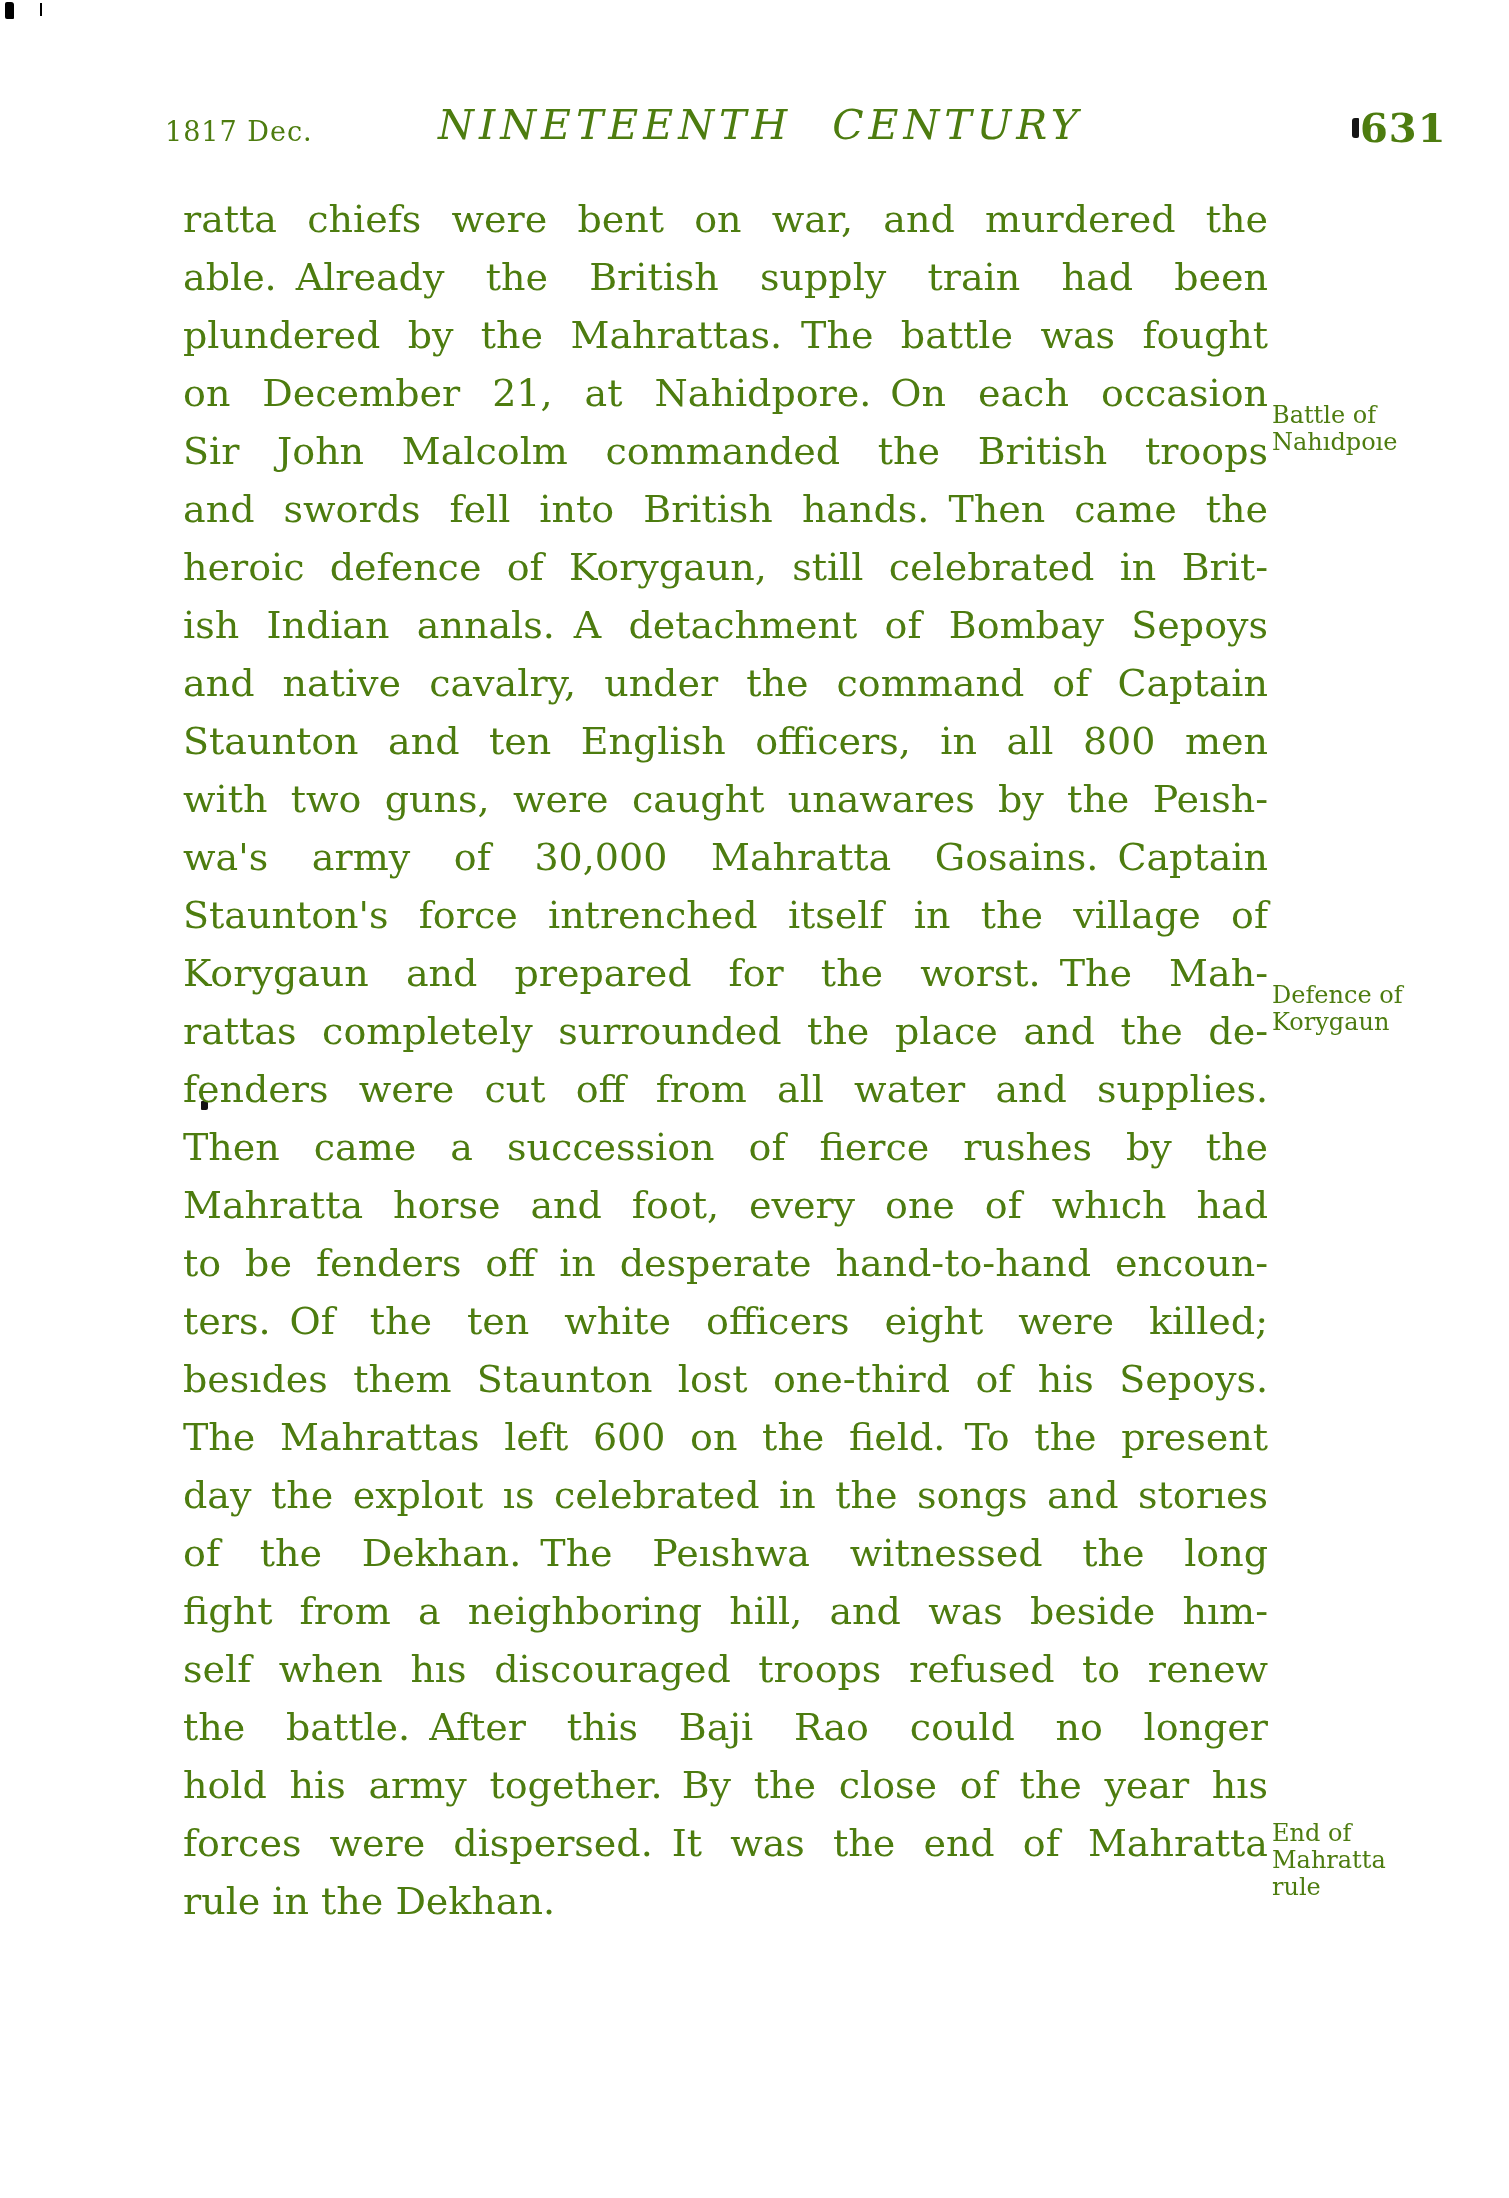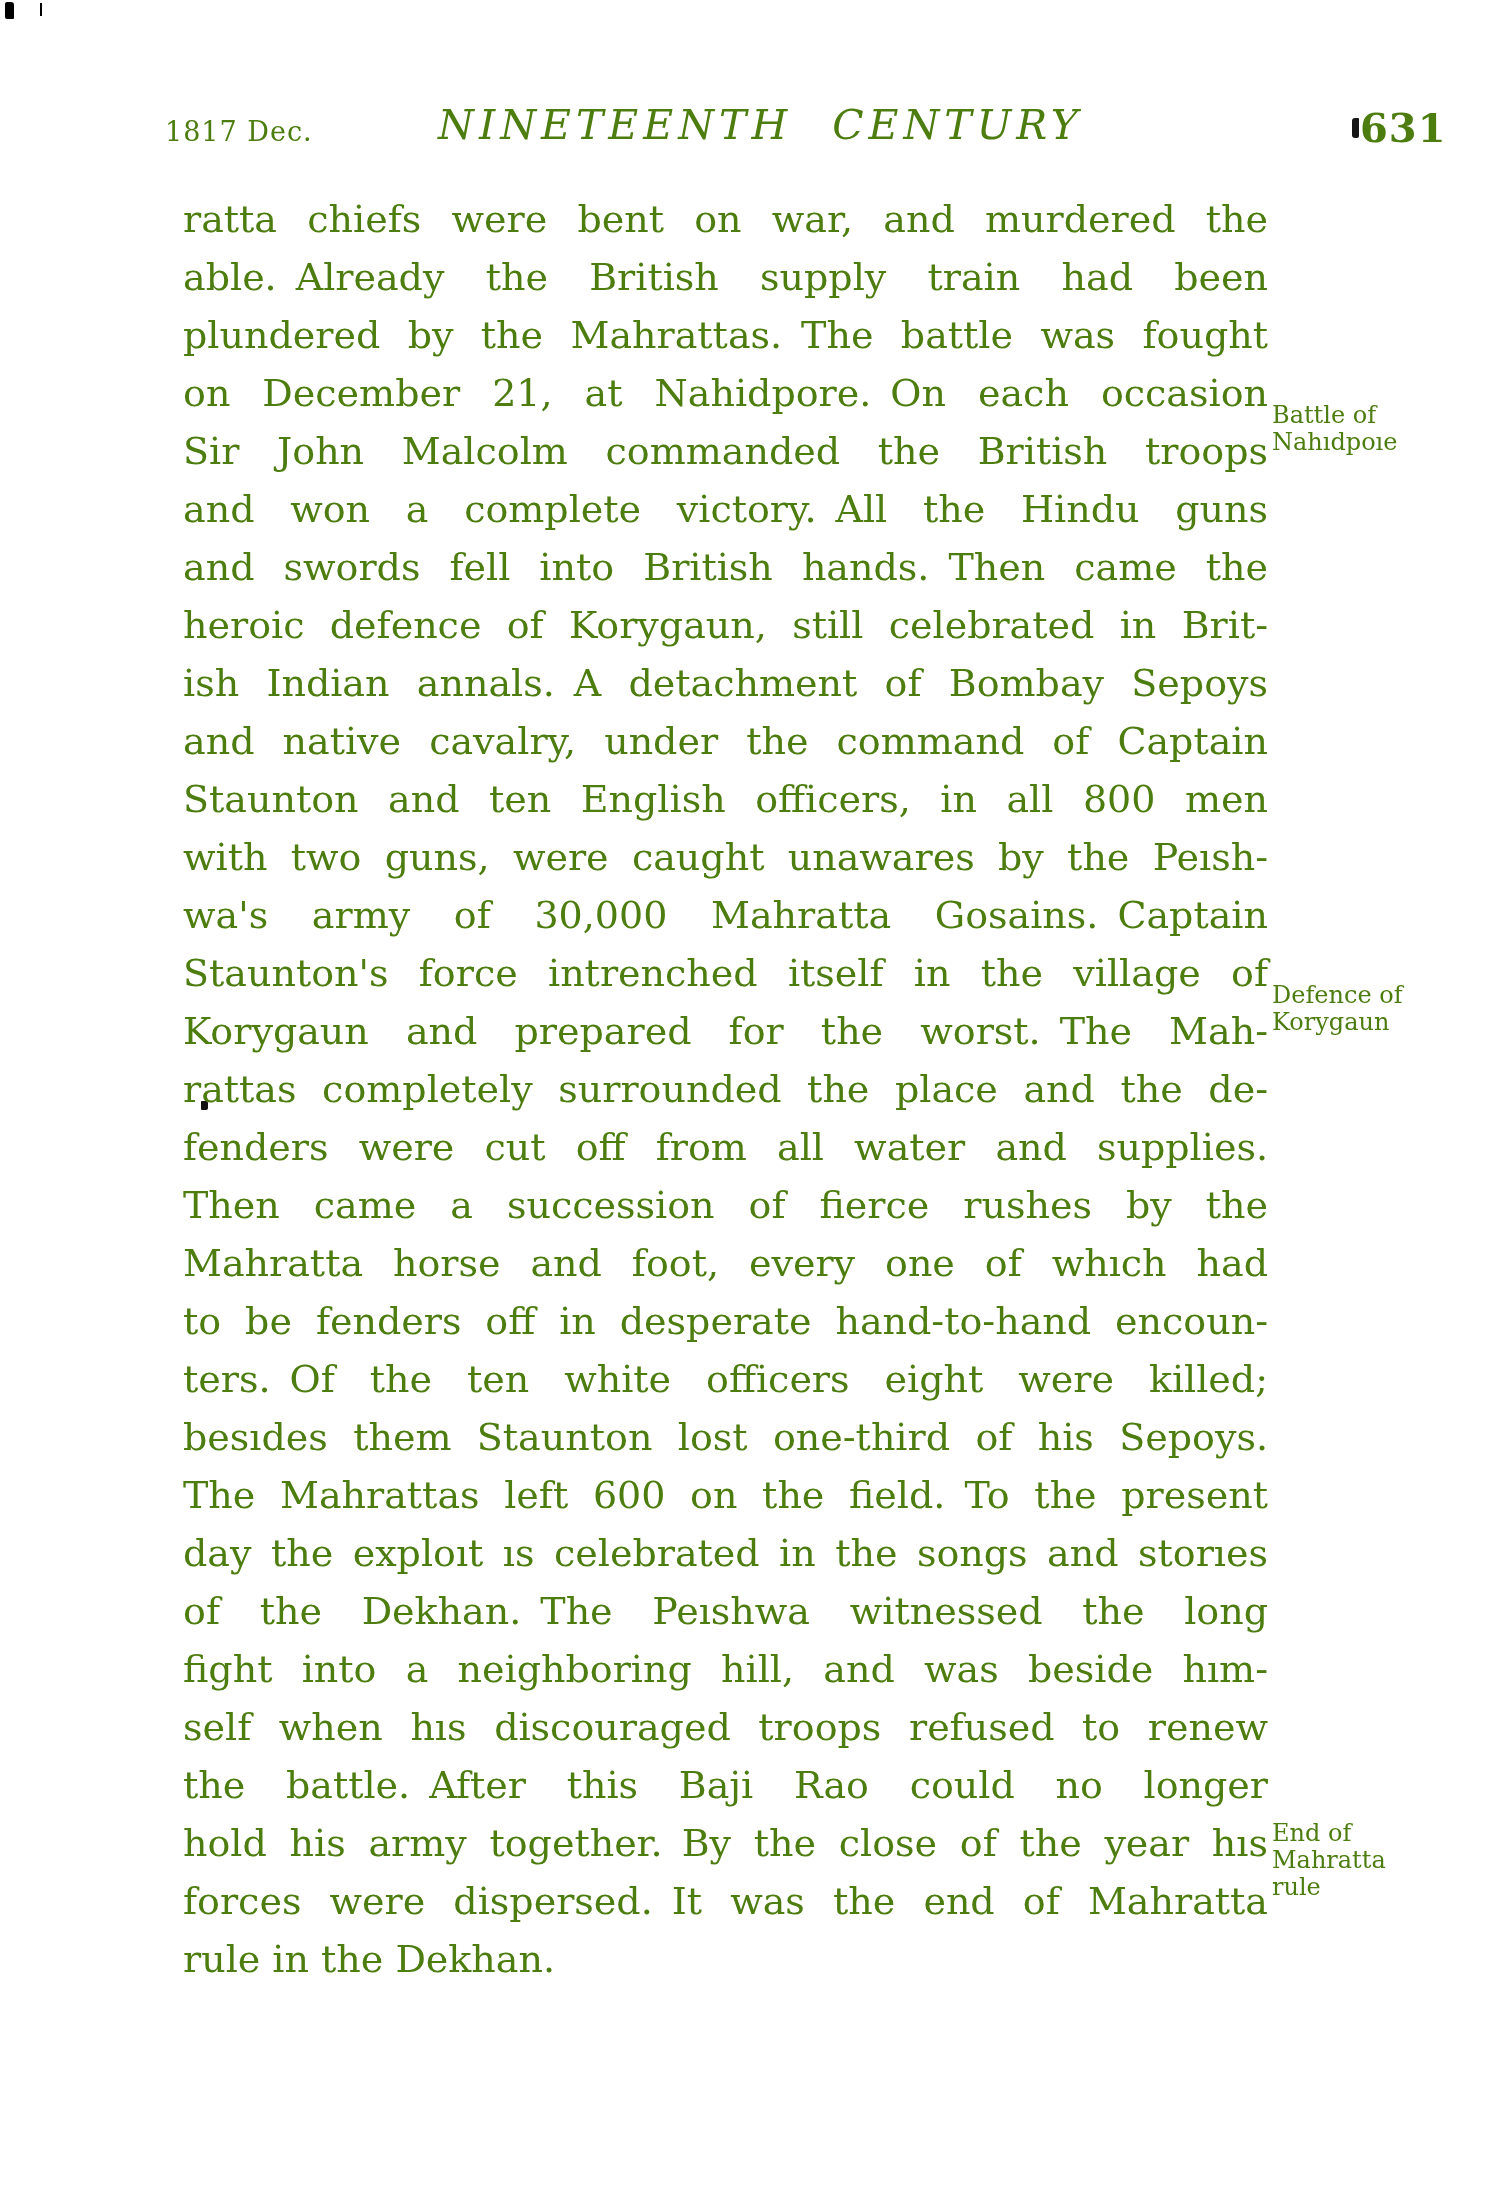--- a/index.html
+++ b/index.html
@@ -98,41 +98,40 @@
     <span class="head-title">NINETEENTH CENTURY</span>
     <span class="head-page">631</span>
   </header>
 
   <main class="text-block">
     <div class="line">ratta chiefs were bent on war, and murdered the</div>
     <div class="line">able. Already the British supply train had been</div>
     <div class="line">plundered by the Mahrattas. The battle was fought</div>
     <div class="line">on December 21, at Nahidpore. On each occasion</div>
     <div class="line">Sir John Malcolm commanded the British troops</div>
-    <div class="line">and won a complete victory. All the Hindu guns</div>
     <div class="line">and swords fell into British hands. Then came the</div>
     <div class="line">heroic defence of Korygaun, still celebrated in Brit-</div>
     <div class="line">ish Indian annals. A detachment of Bombay Sepoys</div>
     <div class="line">and native cavalry, under the command of Captain</div>
     <div class="line">Staunton and ten English officers, in all 800 men</div>
     <div class="line">with two guns, were caught unawares by the Peısh-</div>
     <div class="line">wa's army of 30,000 Mahratta Gosains. Captain</div>
     <div class="line">Staunton's force intrenched itself in the village of</div>
     <div class="line">Korygaun and prepared for the worst. The Mah-</div>
     <div class="line">rattas completely surrounded the place and the de-</div>
     <div class="line">fenders were cut off from all water and supplies.</div>
     <div class="line">Then came a succession of fierce rushes by the</div>
     <div class="line">Mahratta horse and foot, every one of whıch had</div>
     <div class="line">to be fenders off in desperate hand-to-hand encoun-</div>
     <div class="line">ters. Of the ten white officers eight were killed;</div>
     <div class="line">besıdes them Staunton lost one-third of his Sepoys.</div>
     <div class="line">The Mahrattas left 600 on the field. To the present</div>
     <div class="line">day the exploıt ıs celebrated in the songs and storıes</div>
     <div class="line">of the Dekhan. The Peıshwa witnessed the long</div>
-    <div class="line">fight into a neighboring hill, and was beside hım-</div>
+    <div class="line">fight from a neighboring hill, and was beside hım-</div>
     <div class="line">self when hıs discouraged troops refused to renew</div>
     <div class="line">the battle. After this Baji Rao could no longer</div>
     <div class="line">hold his army together. By the close of the year hıs</div>
     <div class="line">forces were dispersed. It was the end of Mahratta</div>
     <div class="line last">rule in the Dekhan.</div>
   </main>
 
   <aside class="margin-note note-1">
     <span class="note-line">Battle of</span>
     <span class="note-line">Nahıdpoıe</span>

